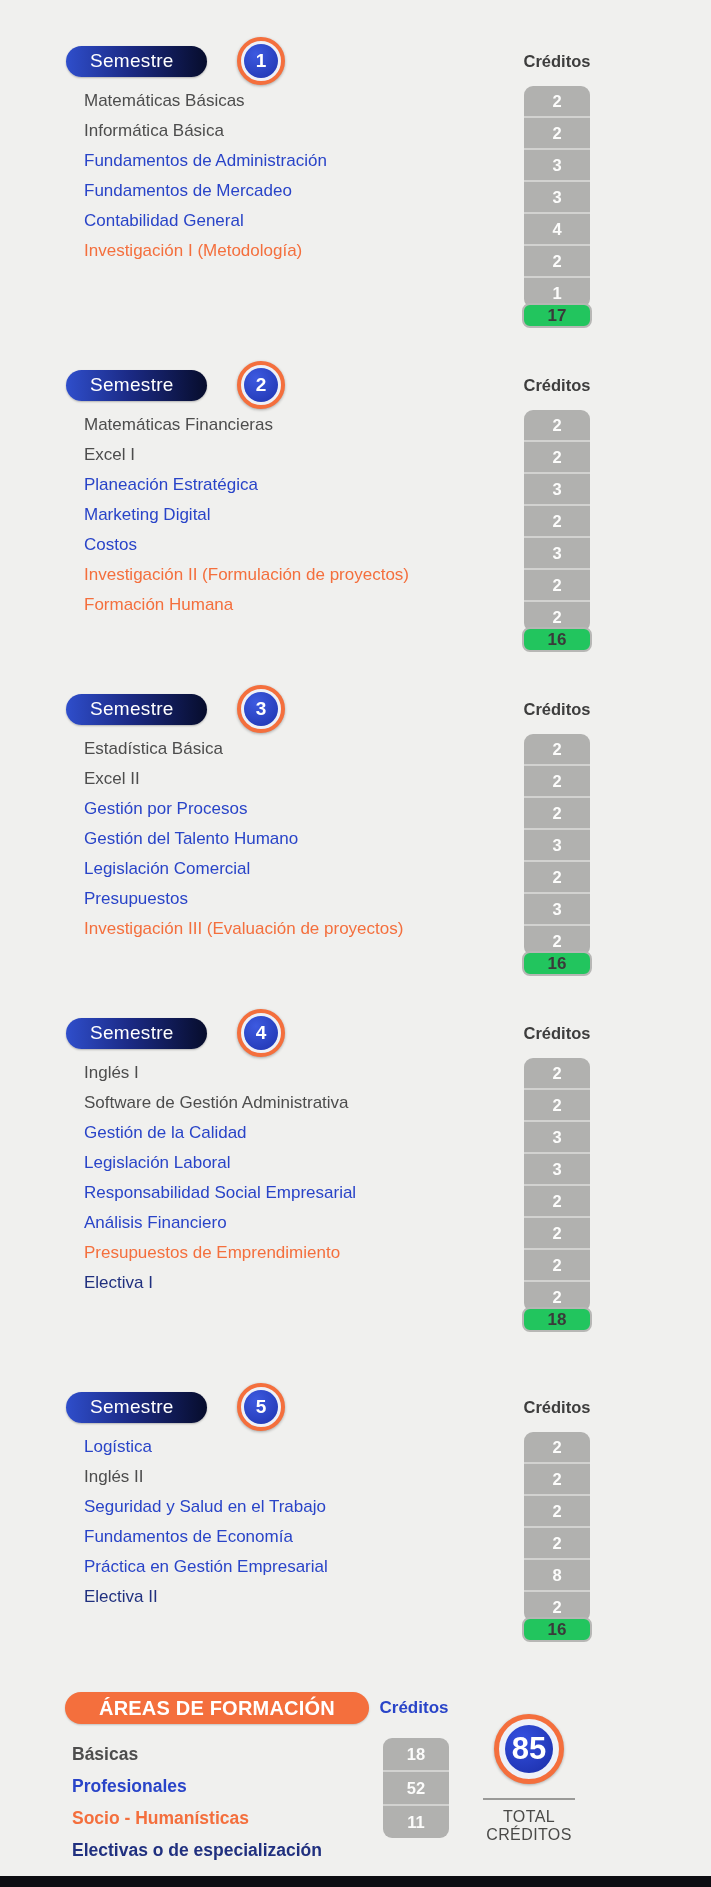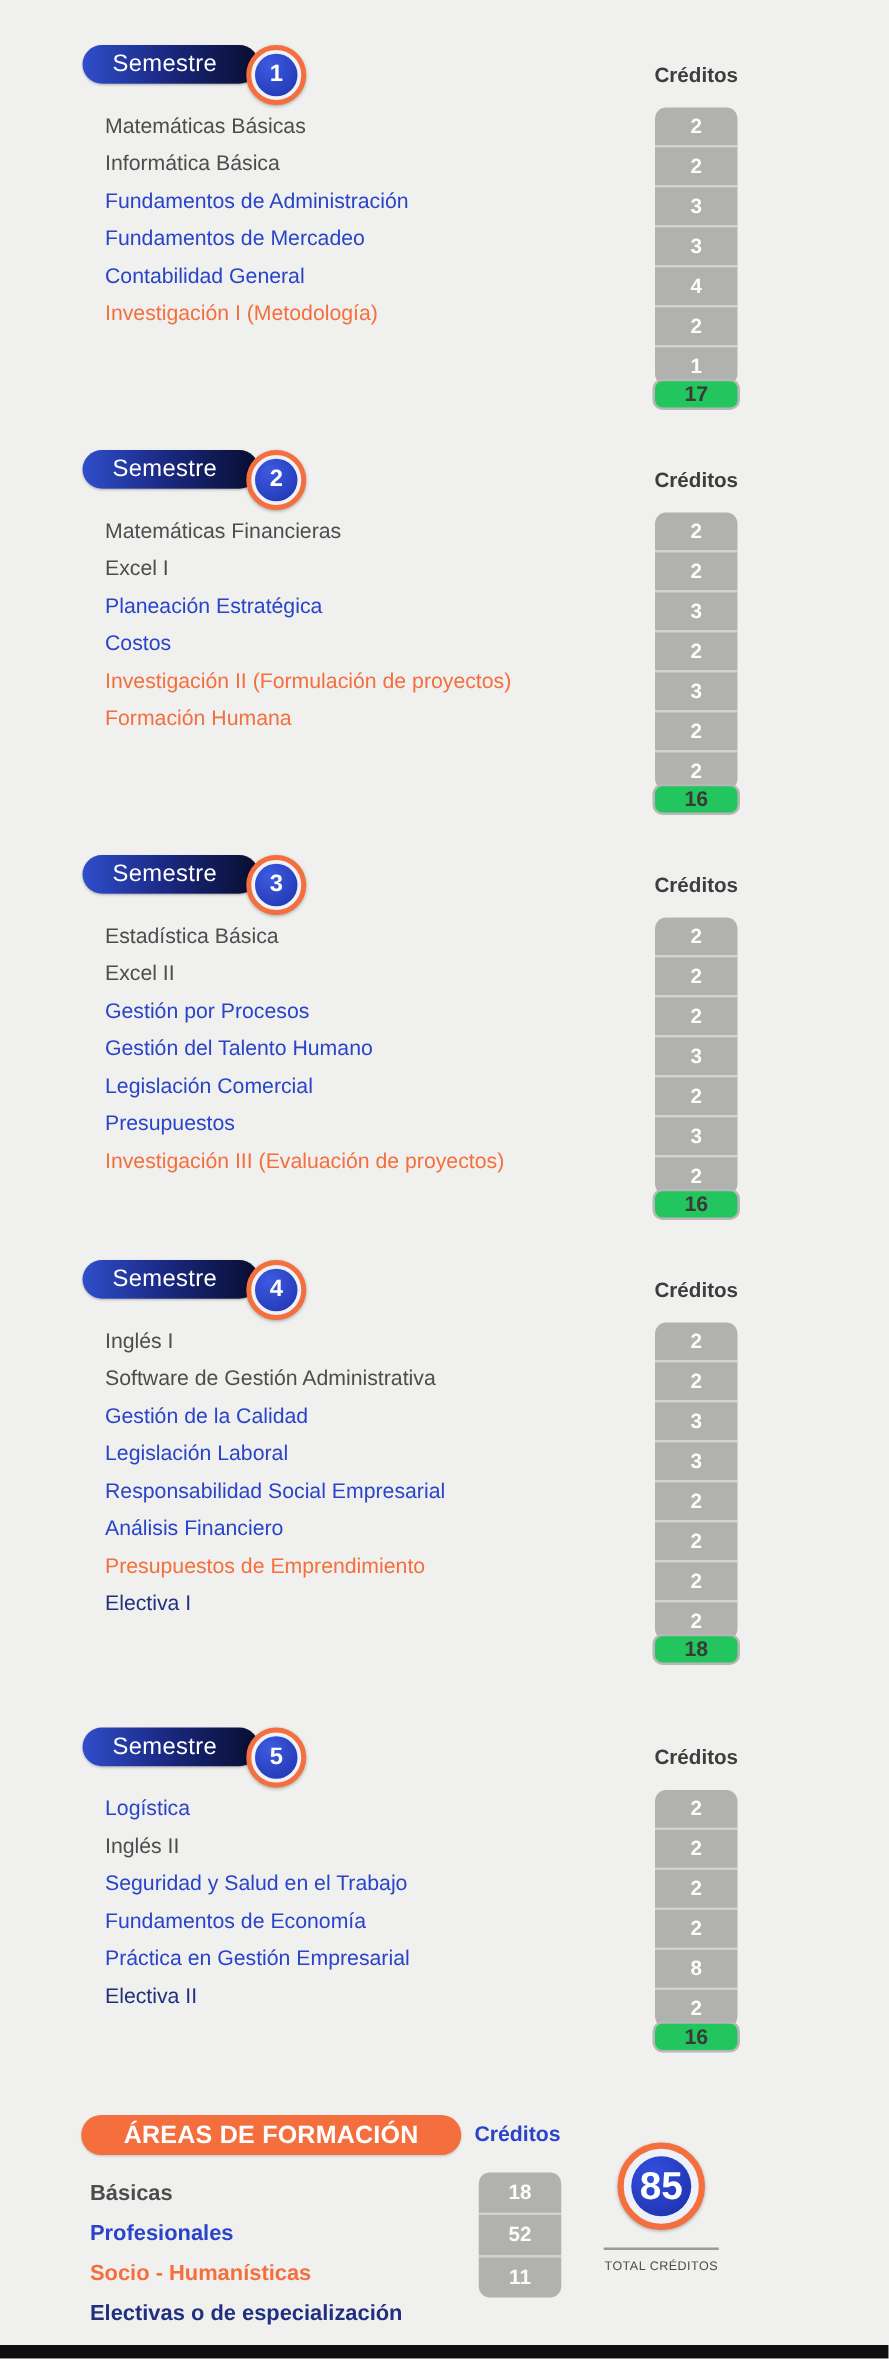--- a/index.html
+++ b/index.html
@@ -3,21 +3,21 @@
 <meta charset="utf-8">
 <style>
   html,body { margin:0; padding:0; background:#f0f0ee; font-family:"Liberation Sans", sans-serif; }
   .page { width:711px; height:1887px; background:#f0f0ee; position:relative; overflow:hidden; box-sizing:border-box; padding-top:36px; }
 
   
   .sec { position:relative; margin-bottom:32px; }
   .sec:nth-child(4) { margin-bottom:50px; }
   .sec:nth-child(5) { margin-bottom:50px; }
 
-  .sec-header { position:relative; height:50px; margin-left:66px; display:flex; align-items:flex-start; }
+  .sec-header { position:relative; height:50px; margin-left:66px; display:flex; align-items:center;gap:40px; }
   .sem-pill { height:31px; width:141px; border-radius:17px;
               background:linear-gradient(90deg,#2f4ecb 0%,#1b2a85 45%,#070d2c 100%);
               display:flex; align-items:center; padding-left:24px; box-sizing:border-box;
               box-shadow:0 1px 2px rgba(0,0,0,.25); }
   .sem-pill span { color:#ffffff; font-size:19px; letter-spacing:.3px; }
   .sem-num { width:36px; height:36px; margin-left:-10px; border-radius:50%;
              background:#eef1f8; border:4px solid var(--orange); padding:2px;
              display:flex; align-items:center; justify-content:center; z-index:2;
              box-shadow:0 1px 3px rgba(0,0,0,.3); }
   .sem-num-inner { width:34px; height:34px; border-radius:50%;
@@ -64,21 +64,21 @@
   .badge-block { position:absolute; left:474px; top:22px; width:110px; text-align:center; }
   .badge-circle { width:54px; height:54px; margin:0 auto; border-radius:50%;
           background:#eef1f8; border:5px solid var(--orange); padding:3px; box-sizing:content-box;
           display:flex; align-items:center; justify-content:center;
           box-shadow:0 1px 3px rgba(0,0,0,.3); }
   .badge-inner { width:48px; height:48px; border-radius:50%;
           background:radial-gradient(circle at 35% 30%, #3450e0, #1a2da6);
           color:#fff; font-weight:700; font-size:31px;
           display:flex; align-items:center; justify-content:center; }
   .badge-line { width:92px; height:2px; background:#9a9a98; margin:14px auto 8px; }
-  .badge-caption { font-size:10px; color:#4a4a48; letter-spacing:.4px; font-weight:500; }
+  .badge-caption { font-size:16px; color:#4a4a48; letter-spacing:.4px; font-weight:500; }
 
   .footer-bar { position:absolute; left:0; right:0; bottom:0; height:11px; background:#0d0d12; }
 </style>
 </head>
 <body>
 
 <div class="page">
 
   <div>
   <section class="sec">
@@ -123,20 +123,21 @@
       <div class="sem-num">
         <div class="sem-num-inner">2</div>
       </div>
       <div class="credits-header">Créditos</div>
     </div>
     <div class="sec-body">
       <div class="courses">
             <div class="course t-basica">Matemáticas Financieras</div>
             <div class="course t-basica">Excel I</div>
             <div class="course t-profesional">Planeación Estratégica</div>
+            <div class="course t-profesional">Marketing Digital</div>
             <div class="course t-profesional">Costos</div>
             <div class="course t-socio">Investigación II (Formulación de proyectos)</div>
             <div class="course t-socio">Formación Humana</div>
           </div>
       <div class="credits-col">
         <div class="credit-box">
               <div class="cell">2</div>
               <div class="cell">2</div>
               <div class="cell">3</div>
               <div class="cell">2</div>

